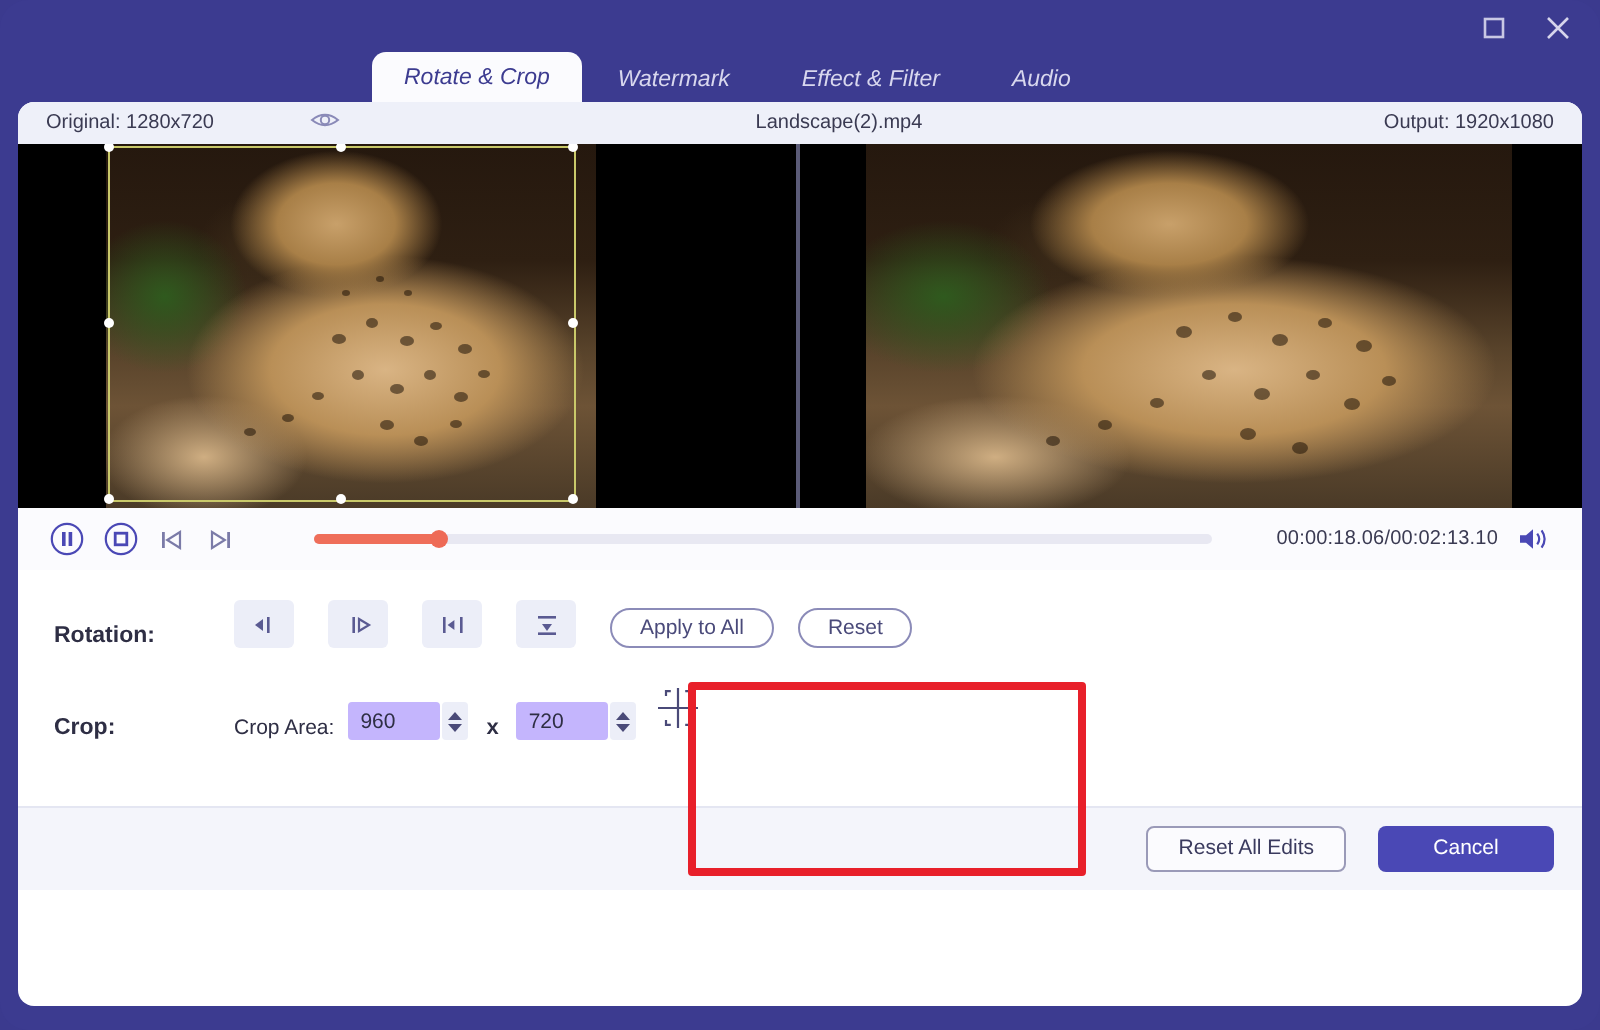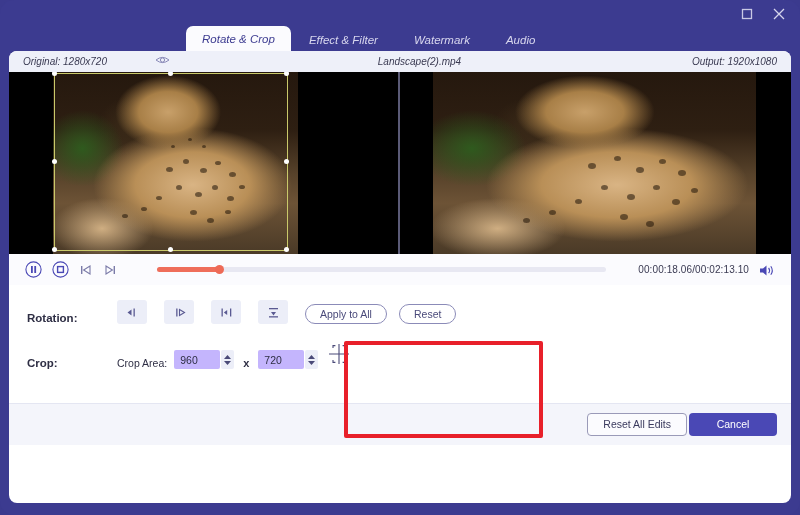--- a/index.html
+++ b/index.html
@@ -51,21 +51,21 @@
     background: #ffffff;
     border-radius: 8px;
     overflow: hidden;
   }
 
   
   .infobar {
     position: relative; height: 21px;
     background: #eef0f9;
     display: flex; align-items: center;
-    font-size: 10px; color: #3a3a52; font-style: italic;
+    font-size: 10px; color: #3a3a52;
   }
   .infobar .orig { position: absolute; left: 14px; }
   .infobar .eye  { position: absolute; left: 146px; top: 3px; }
   .infobar .name { position: absolute; left: 12px; right: 0; text-align: center; padding-left: 27px; }
   .infobar .out  { position: absolute; right: 14px; }
 
   
   .previews { display: flex; height: 182px; background: #0a0a0a; }
   .pv { position: relative; width: 391px; height: 182px; overflow: hidden; background: #000; }
   .pv.left { border-right: 2px solid #5b5b77; }
@@ -161,21 +161,21 @@
     width: 199px; height: 97px;
     border: 4px solid #e8202a; border-radius: 2px;
     pointer-events: none; z-index: 40;
   }
 
   
   .footer {
     position: absolute; left: 0; bottom: 0; width: 100%; height: 42px;
     background: #f4f5fb; border-top: 1px solid #e4e6f2;
   }
-  .fbtns { position: absolute; right: 14px; top: 9px; display: flex; gap: 2px; }
+  .fbtns { position: absolute; right: 14px; top: 9px; display: flex; gap: 16px; }
   .btn-outline {
     height: 23px; padding: 0 15px; border: 1px solid #9a9ab8;
     border-radius: 4px; background: #fbfbfe; color: #3a3a5e;
     font-size: 10.5px; line-height: 21px; cursor: pointer;
   }
   .btn-primary {
     height: 23px; width: 88px; border: none; border-radius: 4px;
     background: #4a48b5; color: #fff; font-size: 10.5px;
     line-height: 23px; text-align: center; cursor: pointer;
   }
@@ -195,22 +195,22 @@
       <div class="win-btn">
         <svg width="18" height="18" viewBox="0 0 18 18">
             <path d="M4 4 L14 14 M14 4 L4 14" stroke="#d6d5ec" stroke-width="1.3" fill="none"></path>
           </svg>
       </div>
     </div>
   </div>
 
   <div class="tabs">
     <div class="tab active">Rotate &amp; Crop</div>
+    <div class="tab">Watermark</div>
     <div class="tab">Effect &amp; Filter</div>
-    <div class="tab">Watermark</div>
     <div class="tab">Audio</div>
   </div>
 
   <div class="panel">
 
     <div class="infobar">
       <div class="orig">Original: 1280x720</div>
       <div class="eye">
         <svg width="15" height="12" viewBox="0 0 15 12">
           <path d="M1 6 Q7.5 0.8 14 6 Q7.5 11.2 1 6 Z" fill="none" stroke="#8a8ab8" stroke-width="1"></path>

